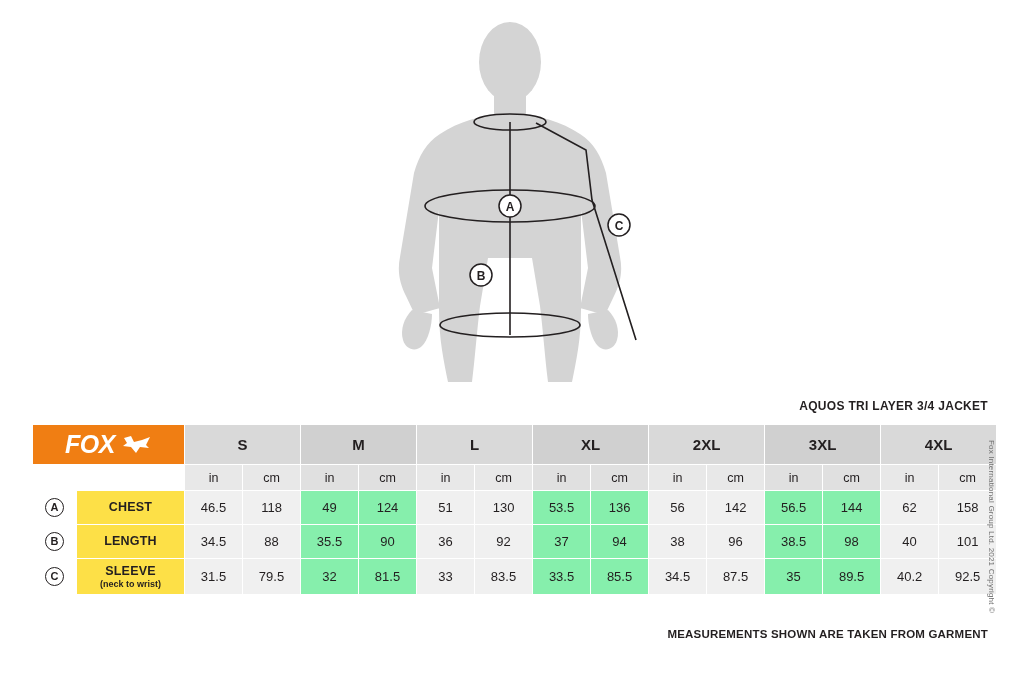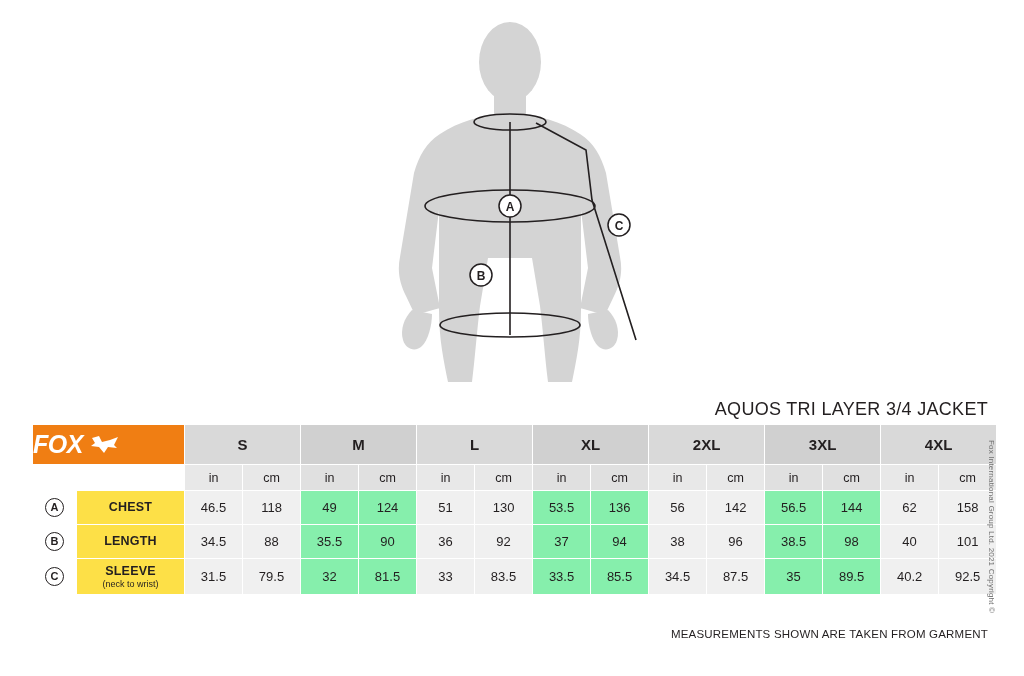--- a/index.html
+++ b/index.html
@@ -23,22 +23,22 @@
     left: 0; top: 0;
     width: 1024px; height: 410px;
   }
   #figure-svg { position: absolute; left: 340px; top: 10px; }
 
   
   #chart-title {
     position: absolute;
     right: 36px;
     top: 399px;
-    font-size: 18px;
-    font-weight: normal;
+    font-size: 12px;
+    font-weight: bold;
     letter-spacing: 0.3px;
     color: #231f20;
     text-align: right;
   }
 
   
   #size-table {
     position: absolute;
     left: 32px;
     top: 424px;
@@ -58,21 +58,21 @@
     background: #f07e13;
     width: 152px;
     height: 40px;
     position: relative;
     padding: 0;
     border: 1px solid #ffffff;
   }
   .logo-wrap {
     display: flex;
     align-items: center;
-    justify-content: flex-start;
+    justify-content: center;
     gap: 7px;
     height: 100%;
   }
   .logo-text {
     font-family: "Liberation Sans", sans-serif;
     font-weight: bold;
     font-style: italic;
     font-size: 25px;
     color: #ffffff;
     letter-spacing: -0.5px;
@@ -106,21 +106,21 @@
     text-align: right;
     padding-right: 10px;
     font-size: 12.5px;
     font-weight: bold;
     letter-spacing: 0.2px;
     line-height: 1.15;
   }
   .row-label-name .sub {
     display: block;
     font-size: 9px;
-    font-weight: normal;
+    font-weight: bold;
     letter-spacing: 0;
   }
   .val-cell {
     background: #f0f0f0;
     font-size: 13px;
     height: 34px;
   }
   .val-cell.alt { background: #86efac; }
   .row-tall .val-cell { height: 36px; }
 
@@ -134,21 +134,21 @@
     font-size: 11px;
     font-weight: bold;
     line-height: 1;
   }
 
   #footnote {
     position: absolute;
     right: 36px;
     top: 628px;
     font-size: 11.5px;
-    font-weight: normal;
+    font-weight: bold;
     letter-spacing: 0.2px;
     color: #231f20;
   }
 
   #copyright {
     position: absolute;
     left: 996px;
     top: 440px;
     font-size: 8px;
     color: #6f6f6f;

